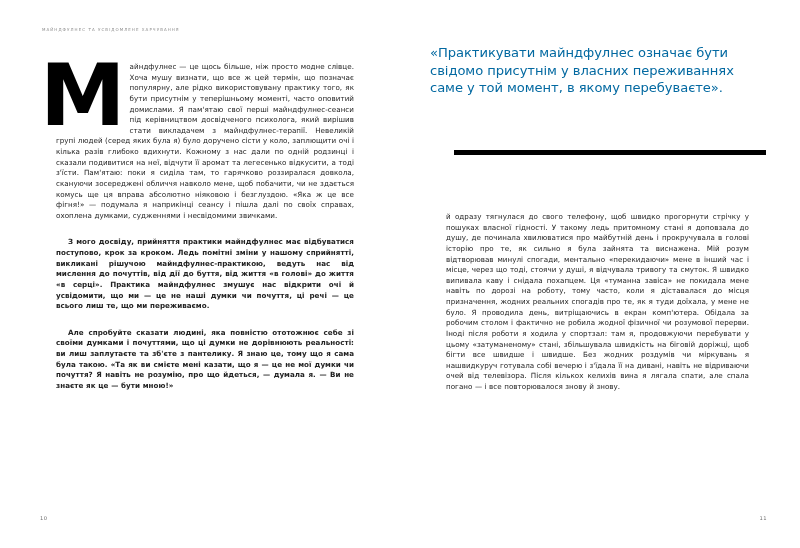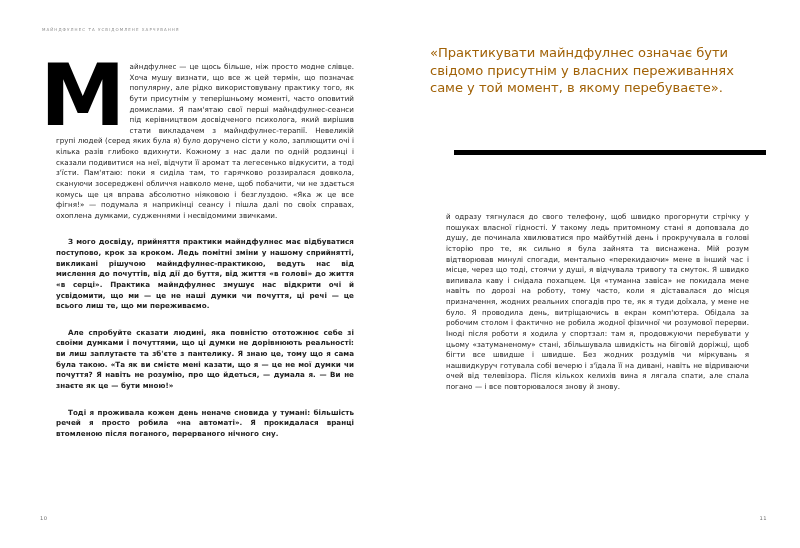--- a/index.html
+++ b/index.html
@@ -87,21 +87,21 @@
 
   
   .pullquote {
     position: absolute;
     top: 44px;
     left: 430px;
     width: 336px;
     font-size: 13.1px;
     line-height: 17.6px;
     font-weight: 400;
-    color: #a16207;
+    color: #0369a1;
     letter-spacing: -0.05px;
   }
 
   .quote-rule {
     position: absolute;
     top: 150px;
     left: 454px;
     width: 312px;
     height: 5px;
     background: #000000;
@@ -148,21 +148,20 @@
 
       <div class="dropcap-block">
         <span class="dropcap">М</span>
         <p class="body">айндфулнес — це щось більше, ніж просто модне слівце. Хоча мушу визнати, що все ж цей термін, що позначає популярну, але рідко використовувану практику того, як бути присутнім у теперішньому моменті, часто оповитий домислами. Я пам'ятаю свої перші майндфулнес-сеанси під керівництвом досвідченого психолога, який вирішив стати викладачем з майндфулнес-терапії. Невеликій групі людей (серед яких була я) було доручено сісти у коло, заплющити очі і кілька разів глибоко вдихнути. Кожному з нас дали по одній родзинці і сказали подивитися на неї, відчути її аромат та легесенько відкусити, а тоді з'їсти. Пам'ятаю: поки я сиділа там, то гарячково роззиралася довкола, скануючи зосереджені обличчя навколо мене, щоб побачити, чи не здається комусь ще ця вправа абсолютно ніяковою і безглуздою. «Яка ж це все фігня!» — подумала я наприкінці сеансу і пішла далі по своїх справах, охоплена думками, судженнями і несвідомими звичками.</p>
       </div>
 
       <p class="body indent">З мого досвіду, прийняття практики майндфулнес має відбуватися поступово, крок за кроком. Ледь помітні зміни у нашому сприйнятті, викликані рішучою майндфулнес-практикою, ведуть нас від мислення до почуттів, від дії до буття, від життя «в голові» до життя «в серці». Практика майндфулнес змушує нас відкрити очі й усвідомити, що ми — це не наші думки чи почуття, ці речі — це всього лиш те, що ми переживаємо.</p>
 
       <p class="body indent">Але спробуйте сказати людині, яка повністю ототожнює себе зі своїми думками і почуттями, що ці думки не дорівнюють реальності: ви лиш заплутаєте та зб'єте з пантелику. Я знаю це, тому що я сама була такою. «Та як ви смієте мені казати, що я — це не мої думки чи почуття? Я навіть не розумію, про що йдеться, — думала я. — Ви не знаєте як це — бути мною!»</p>
 
-      <p class="body indent">Тоді я проживала кожен день неначе сновида у тумані: більшість речей я просто робила «на автоматі». Я прокидалася вранці втомленою після поганого, перерваного нічного сну.</p>
     </div>
 
     <div class="folio folio-left">10</div>
   </div>
 
   <div class="page page-right">
     <div class="folio folio-right">11</div>
   </div>
 
   <div class="gutter"></div>

